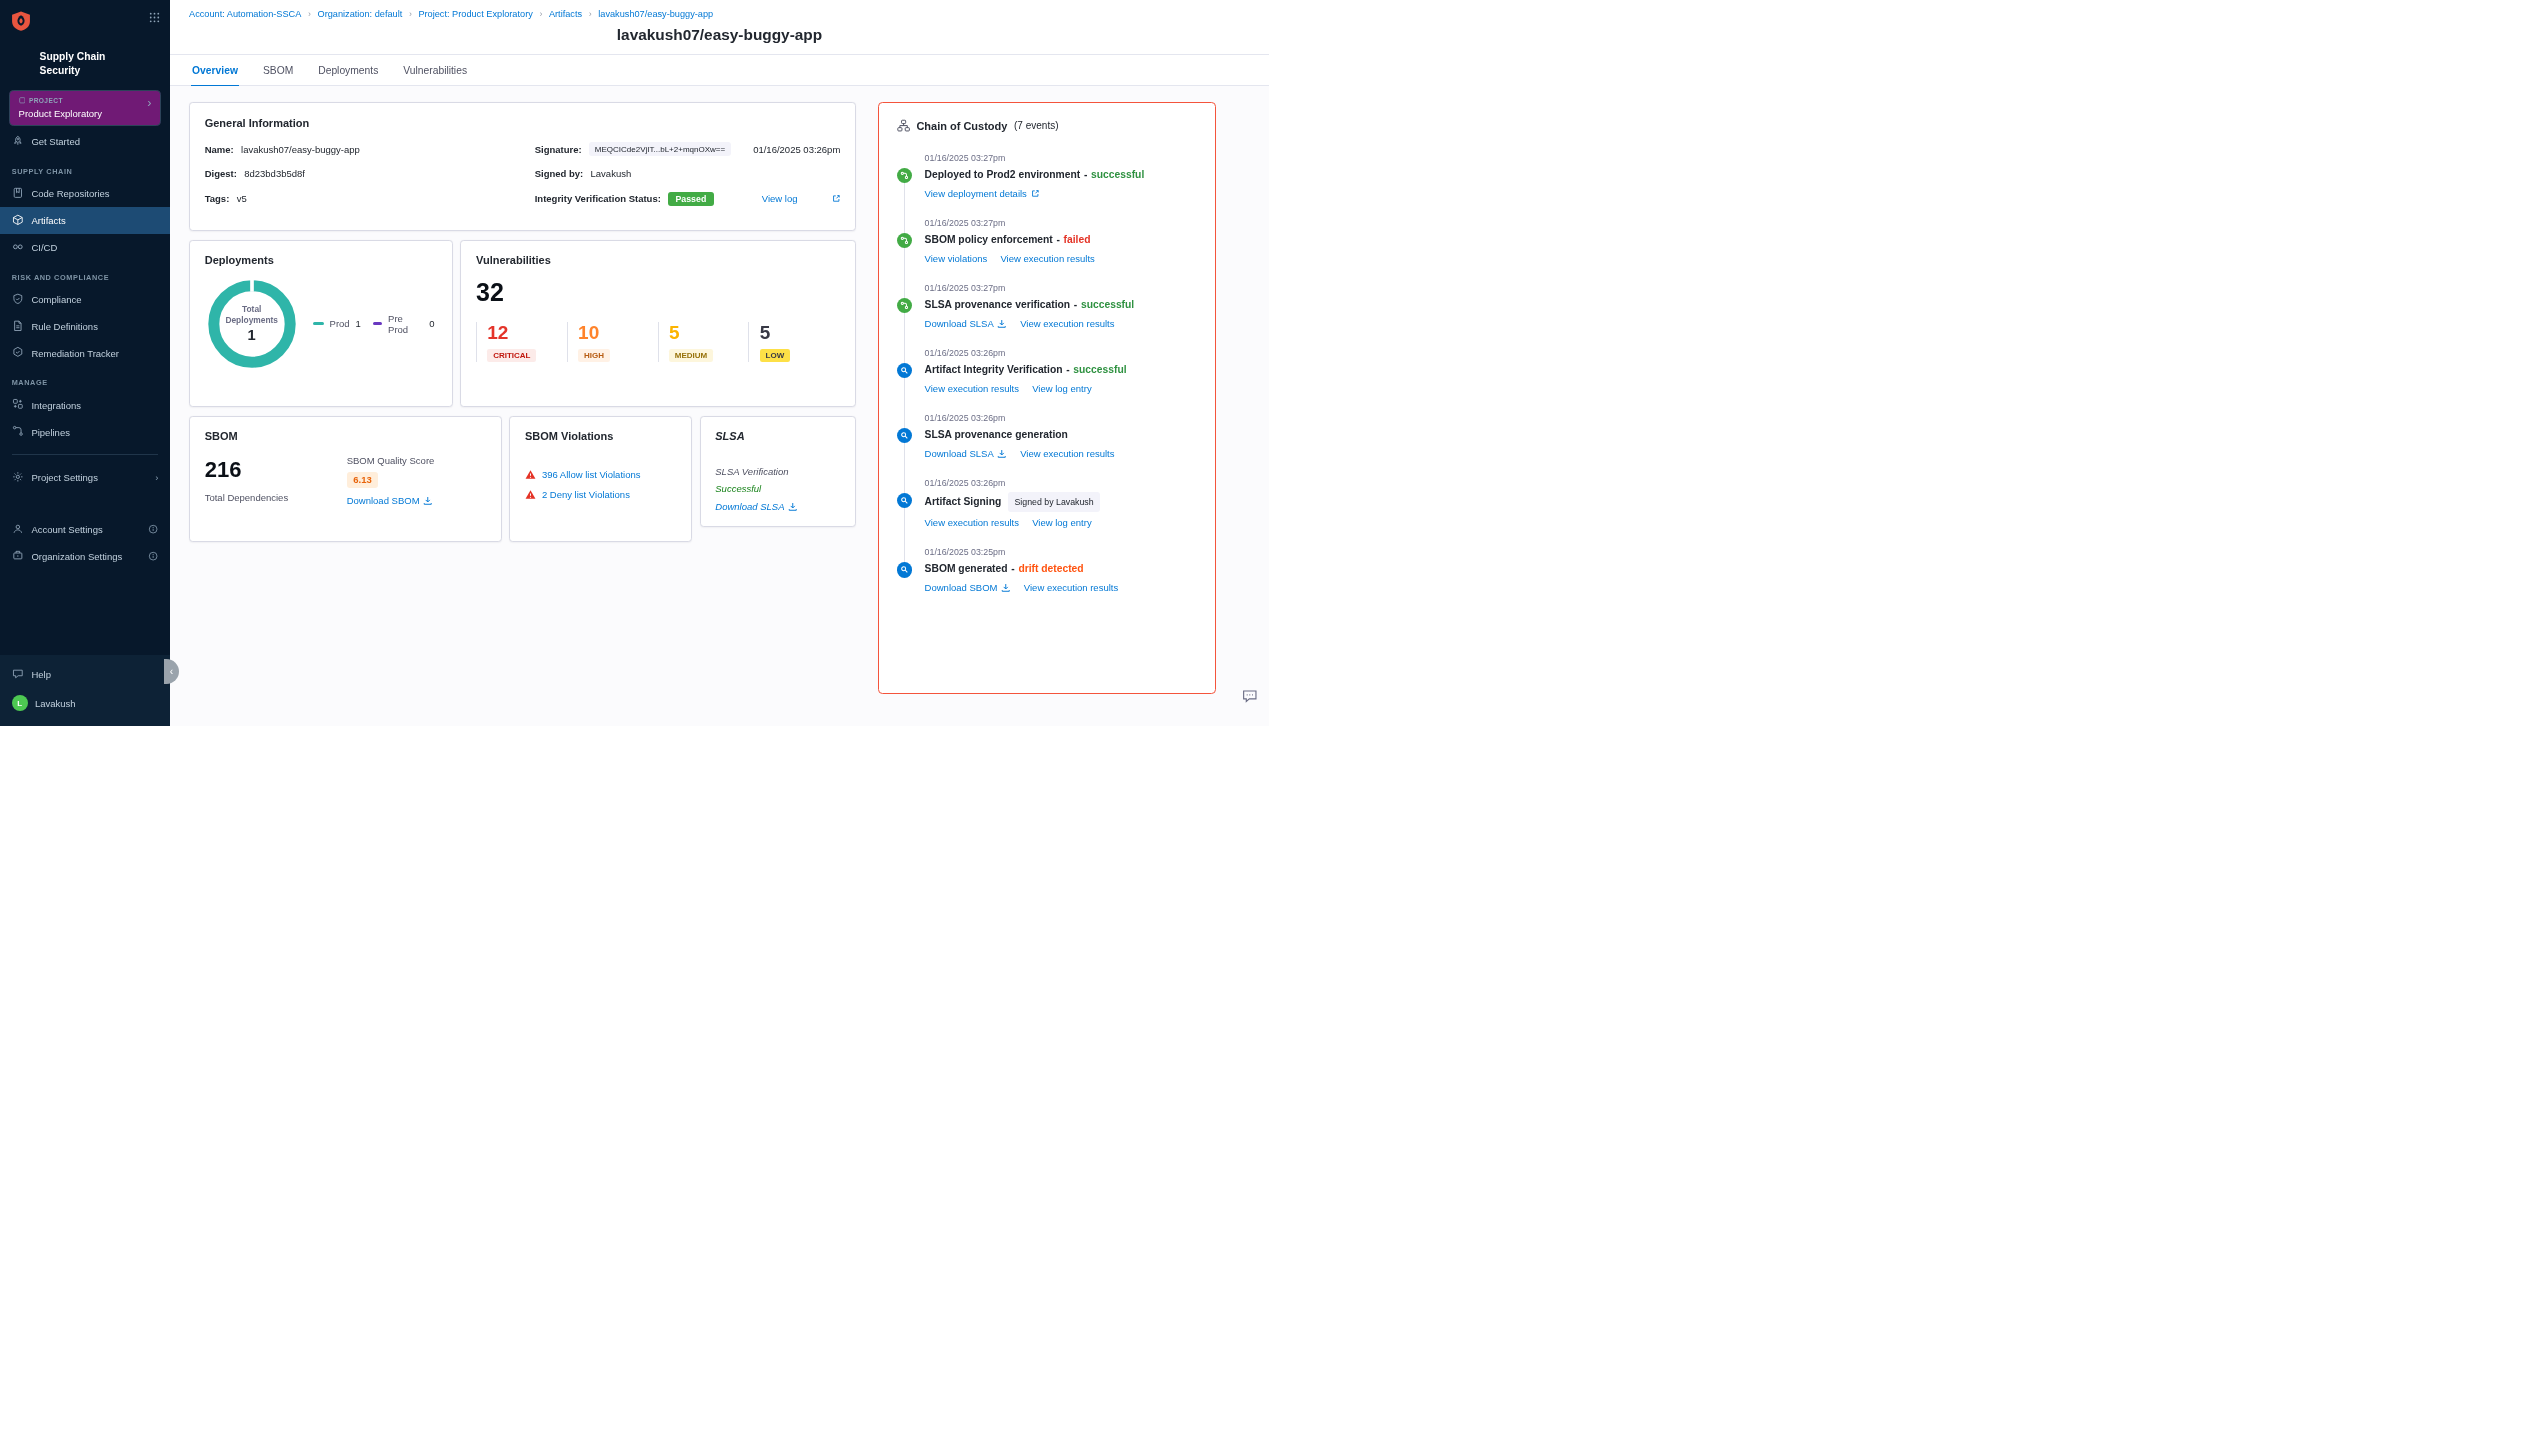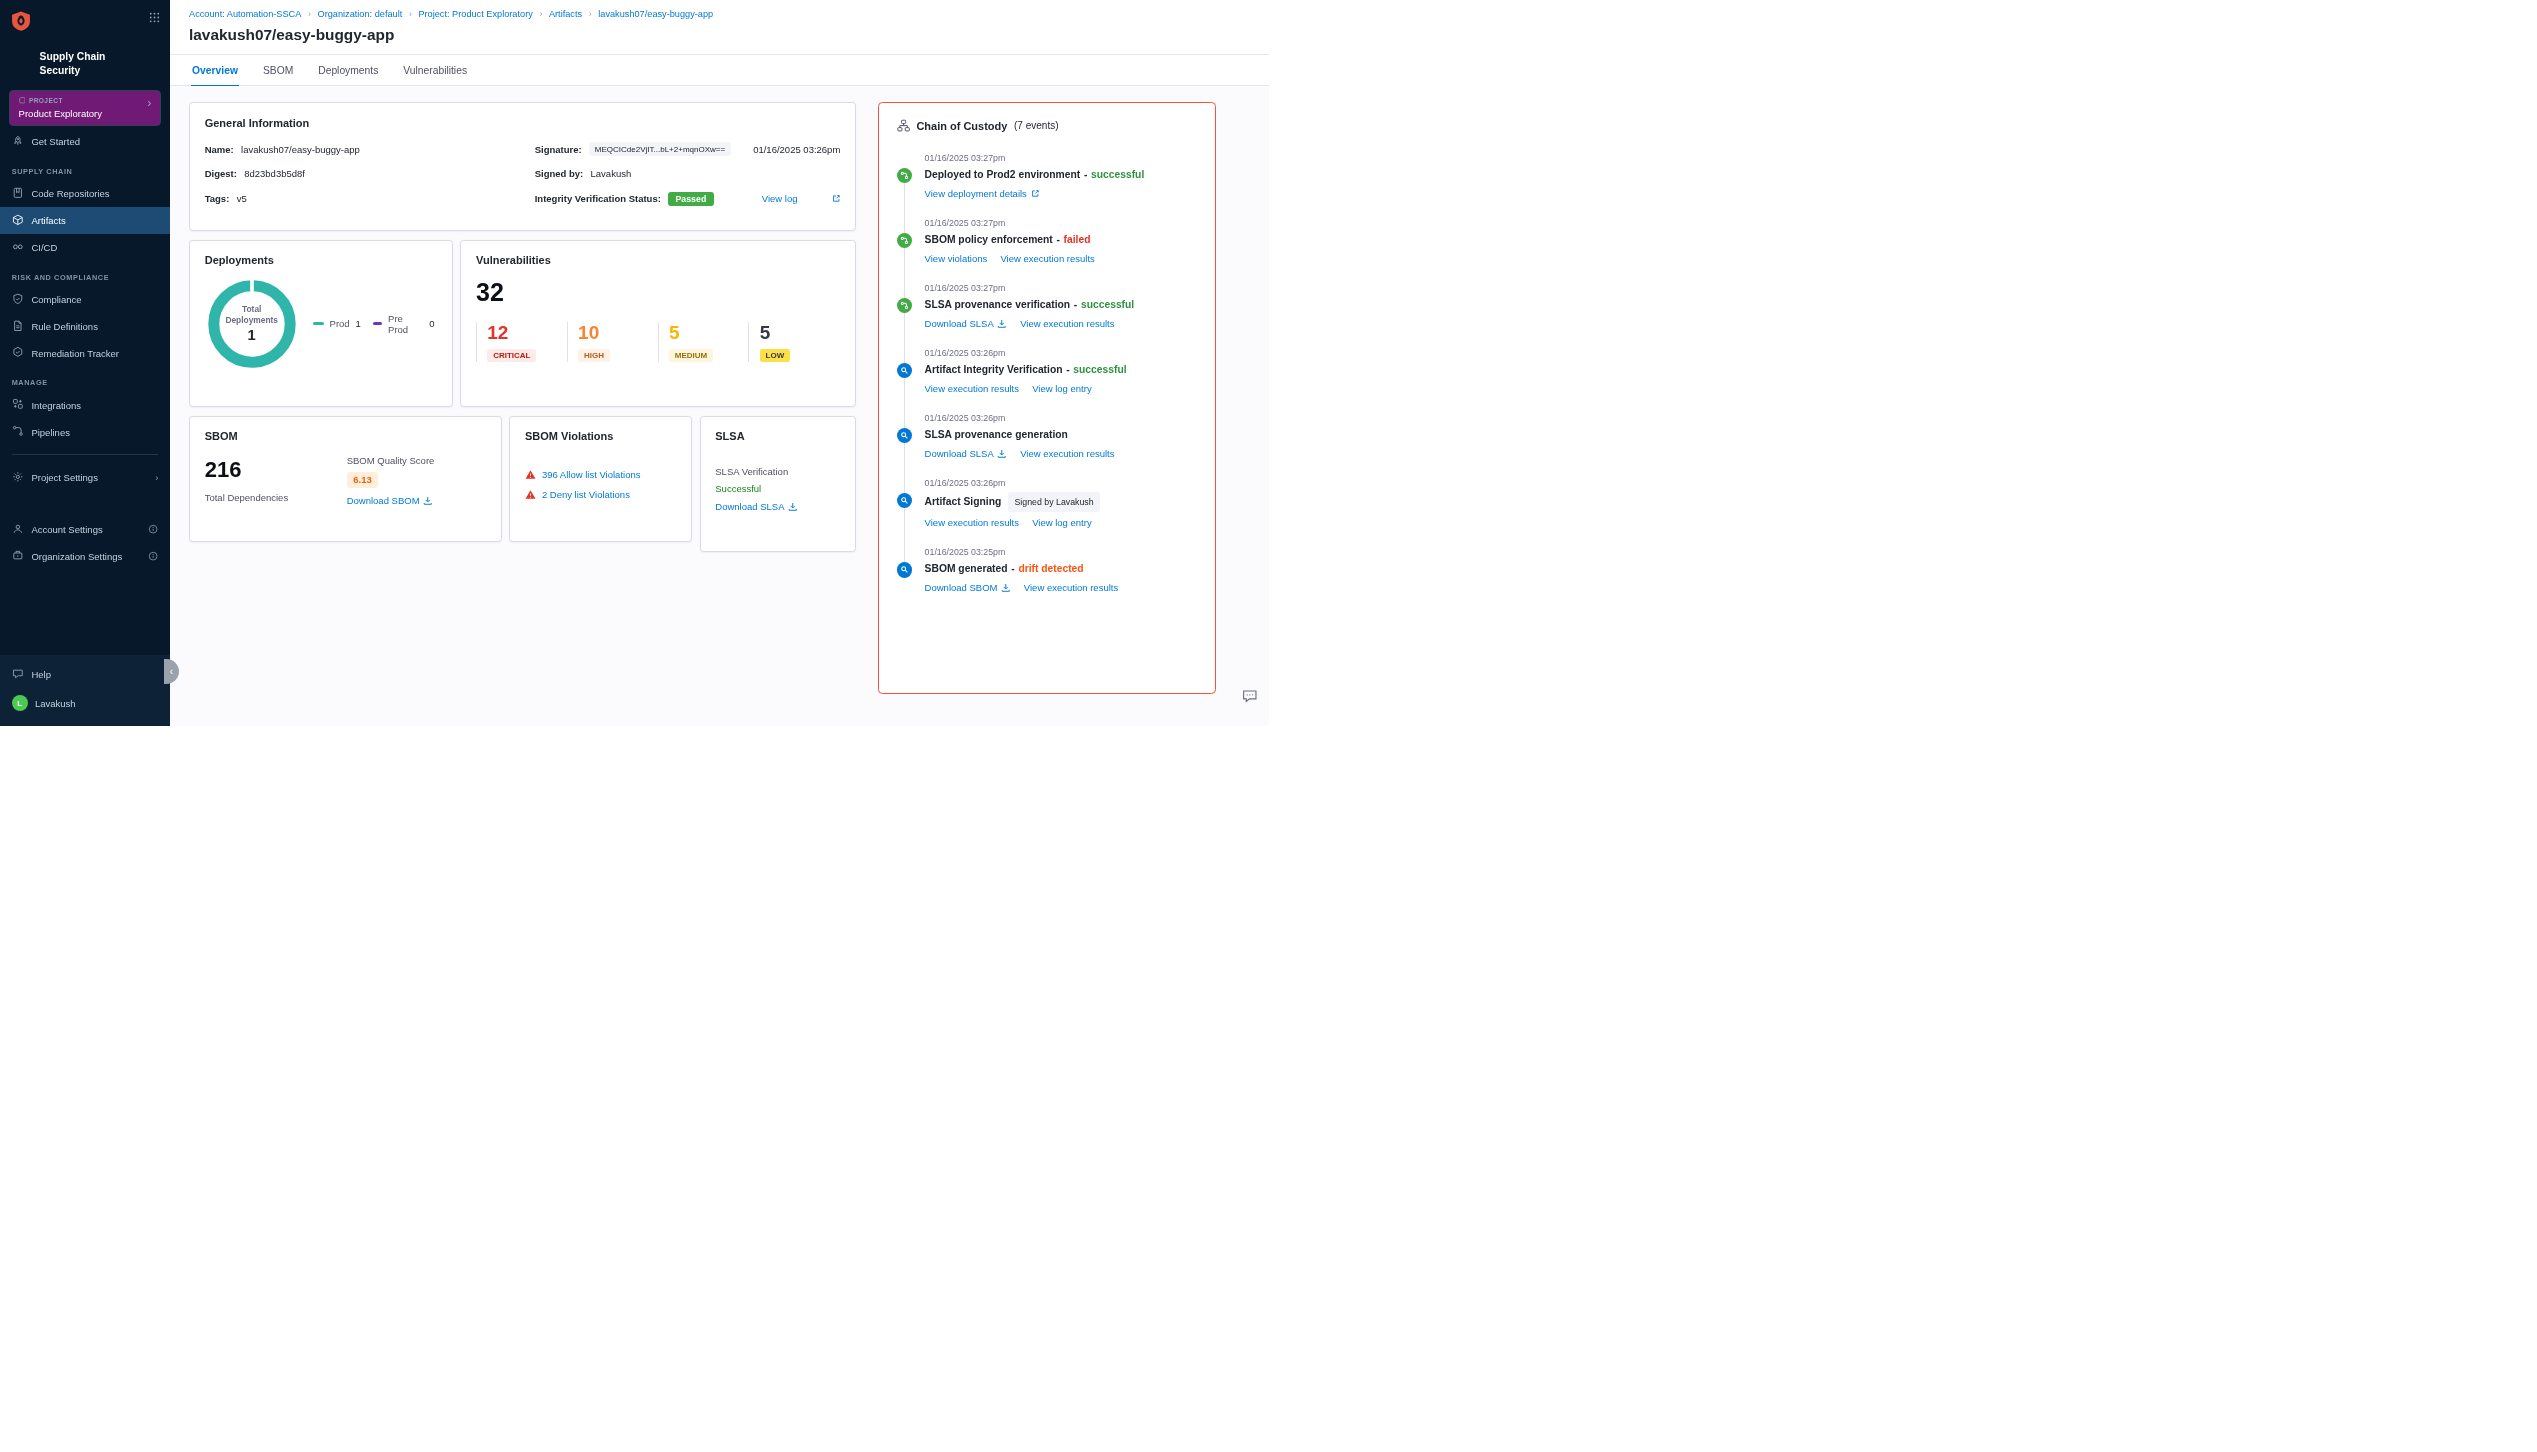--- a/index.html
+++ b/index.html
@@ -35,21 +35,21 @@
   .sb-footer { margin-top:auto; background:#0d2236; padding:5.9px 0 7.3px 0; }
   .user-row { display:flex; align-items:center; gap:7.3px; padding:7.3px 11.7px; cursor:pointer; }
   .avatar { width:16px; height:16px; border-radius:50%; background:#4dc952; color:#fff;
     display:flex; align-items:center; justify-content:center; font-size:8px; font-weight:bold; }
   .collapse-handle { position:absolute; left:164px; top:659px; width:14.7px; height:25px;
     background:#9aa3ac; border-radius:0 12.5px 12.5px 0; color:#fff; display:flex; align-items:center;
     justify-content:center; font-size:10.3px; cursor:pointer; z-index:6; }
 
   
   main { flex:1; display:flex; flex-direction:column; min-width:0; background:#fff; }
-  .page-header { padding:8.8px 19px 0 19px; border-bottom:0.7px solid #e4e6ef; }
+  .page-header { padding:8.8px 19px 0 19px; border-bottom:0.7px solid #e4e6ef;text-align:center; }
   .breadcrumb { display:flex; align-items:center; gap:6.6px; font-size:9.2px; color:#0278d5; }
   .crumb { cursor:pointer; white-space:nowrap; }
   .bc-sep { color:#9aa0ac; font-size:8.8px; }
   .page-title { font-size:15.4px; font-weight:bold; color:#22272f; margin:7.3px 0 10.3px 0; }
   .tabs { display:flex; gap:22px; padding:0 20.6px; border-bottom:0.7px solid #e4e6ef; background:#fff; }
   .tab { padding:9.5px 1.5px; font-size:10.3px; color:#4f5162; cursor:pointer; position:relative; }
   .tab.active { color:#0278d5; font-weight:bold; }
   .tab.active::after { content:''; position:absolute; left:0; right:0; bottom:-0.7px; height:1.5px; background:#0278d5; }
 
   .content { flex:1; display:flex; gap:22px; padding:16px 19px; background:#fbfbfd; overflow:hidden; }
@@ -111,21 +111,21 @@
   .sbom-left { width:142px; }
   .big-num { font-size:22px; font-weight:bold; margin-top:11.7px; color:#0b1017; }
   .sbom-left .muted { margin-top:8.8px; }
   .sbom-right { flex:1; padding-top:10.3px; }
   .score-chip { display:inline-block; background:#ffeedb; color:#e8630a; font-weight:bold;
     font-size:9.5px; border-radius:2.9px; padding:2.2px 6.6px; margin-top:5.9px; }
   .sbom-right .link { display:flex; margin-top:7.3px; }
   .viol-card { width:183px; min-width:183px; height:126px; }
   .viol-list { margin-top:26.4px; display:flex; flex-direction:column; gap:9.5px; }
   .viol-row { display:flex; align-items:center; gap:5.9px; }
-  .slsa-card { flex:1; height:136px; }
+  .slsa-card { flex:1; height:111px;font-style:italic; }
   .slsa-body { margin-top:23.5px; }
   .slsa-status { color:#1b841d; font-size:9.5px; margin-top:5.9px; }
   .slsa-body .link { margin-top:7.3px; }
 
   
   .coc { width:338px; min-width:338px; height:592px; background:#fff; border:1.5px solid #f4543c;
     border-radius:4.4px; padding:16px 17.6px; }
   .coc-head { display:flex; align-items:center; gap:6.6px; }
   .coc-title { font-size:11px; font-weight:bold; }
   .coc-count { font-size:10px; color:#22272f; }

